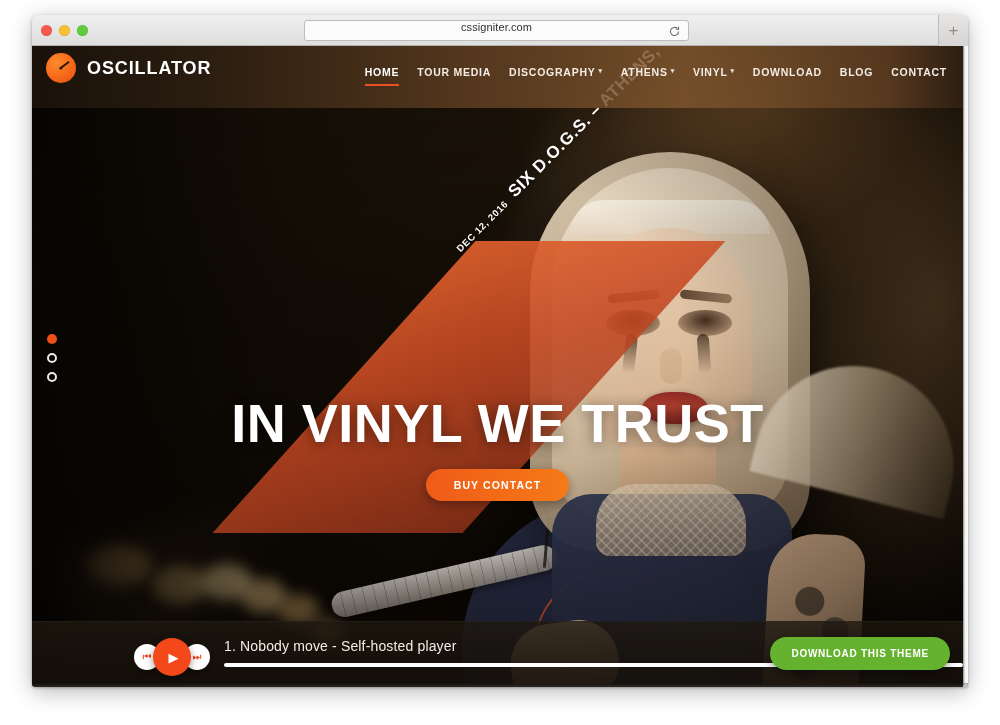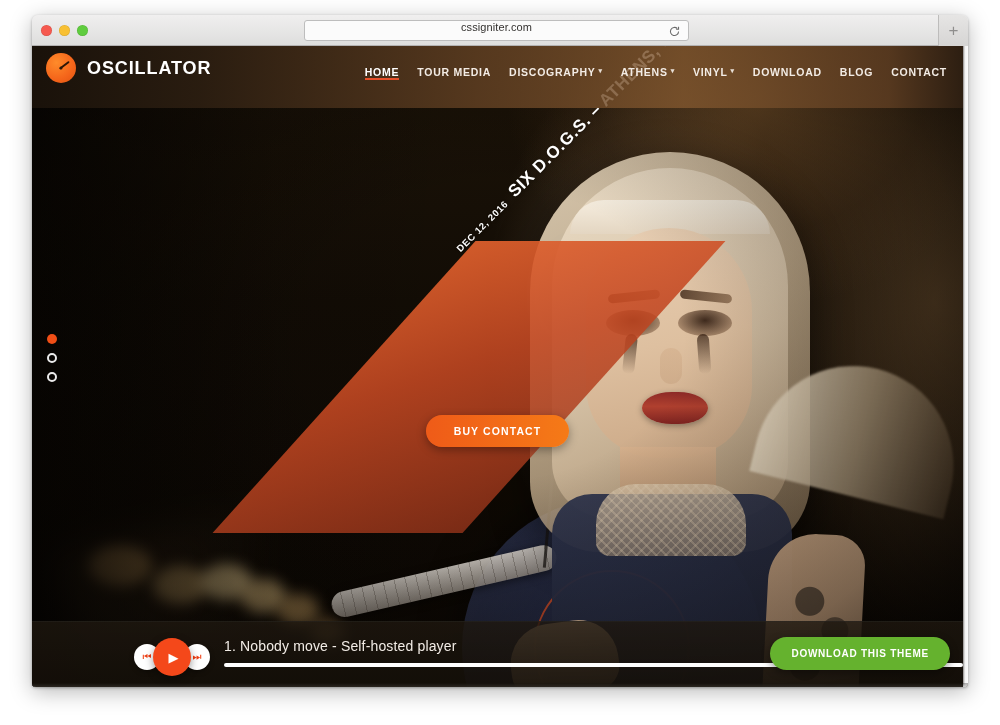--- a/index.html
+++ b/index.html
@@ -123,21 +123,21 @@
 
   .main-nav{
     position:absolute; right:16px; top:20px;
     display:flex; align-items:center; gap:18px;
   }
   .nav-item{
     position:relative;
     color:#f3ece5; font-size:10.5px; font-weight:bold;
     letter-spacing:.75px;
     white-space:nowrap;
-    padding-bottom:2px;
+    padding-bottom:8px;
     display:flex; align-items:center; gap:3px;
   }
   .nav-item.active{ color:#ffffff; }
   .nav-item.active::after{
     content:""; position:absolute;
     left:0; right:0; bottom:0; height:2px;
     background:#e8502a;
   }
   .caret{ font-size:7px; opacity:.92; position:relative; top:-1px; }
 
@@ -544,20 +544,21 @@
         <div class="hero-vignette"></div>
       </div>
 
       <div class="ribbon"></div>
       <div class="ribbon-text">
         <span class="ribbon-date">DEC 12, 2016</span>
         <span class="ribbon-venue">SIX D.O.G.S. – ATHENS, GR</span>
       </div>
 
       <div class="hero-copy">
+        <div class="hero-title">IN VINYL WE TRUST</div>
         <a class="buy-tickets">BUY CONTACT</a>
       </div>
 
       <div class="slider-dots">
         <span class="dot active"></span>
         <span class="dot idle"></span>
         <span class="dot idle"></span>
       </div>
 
       <div class="site-header">

